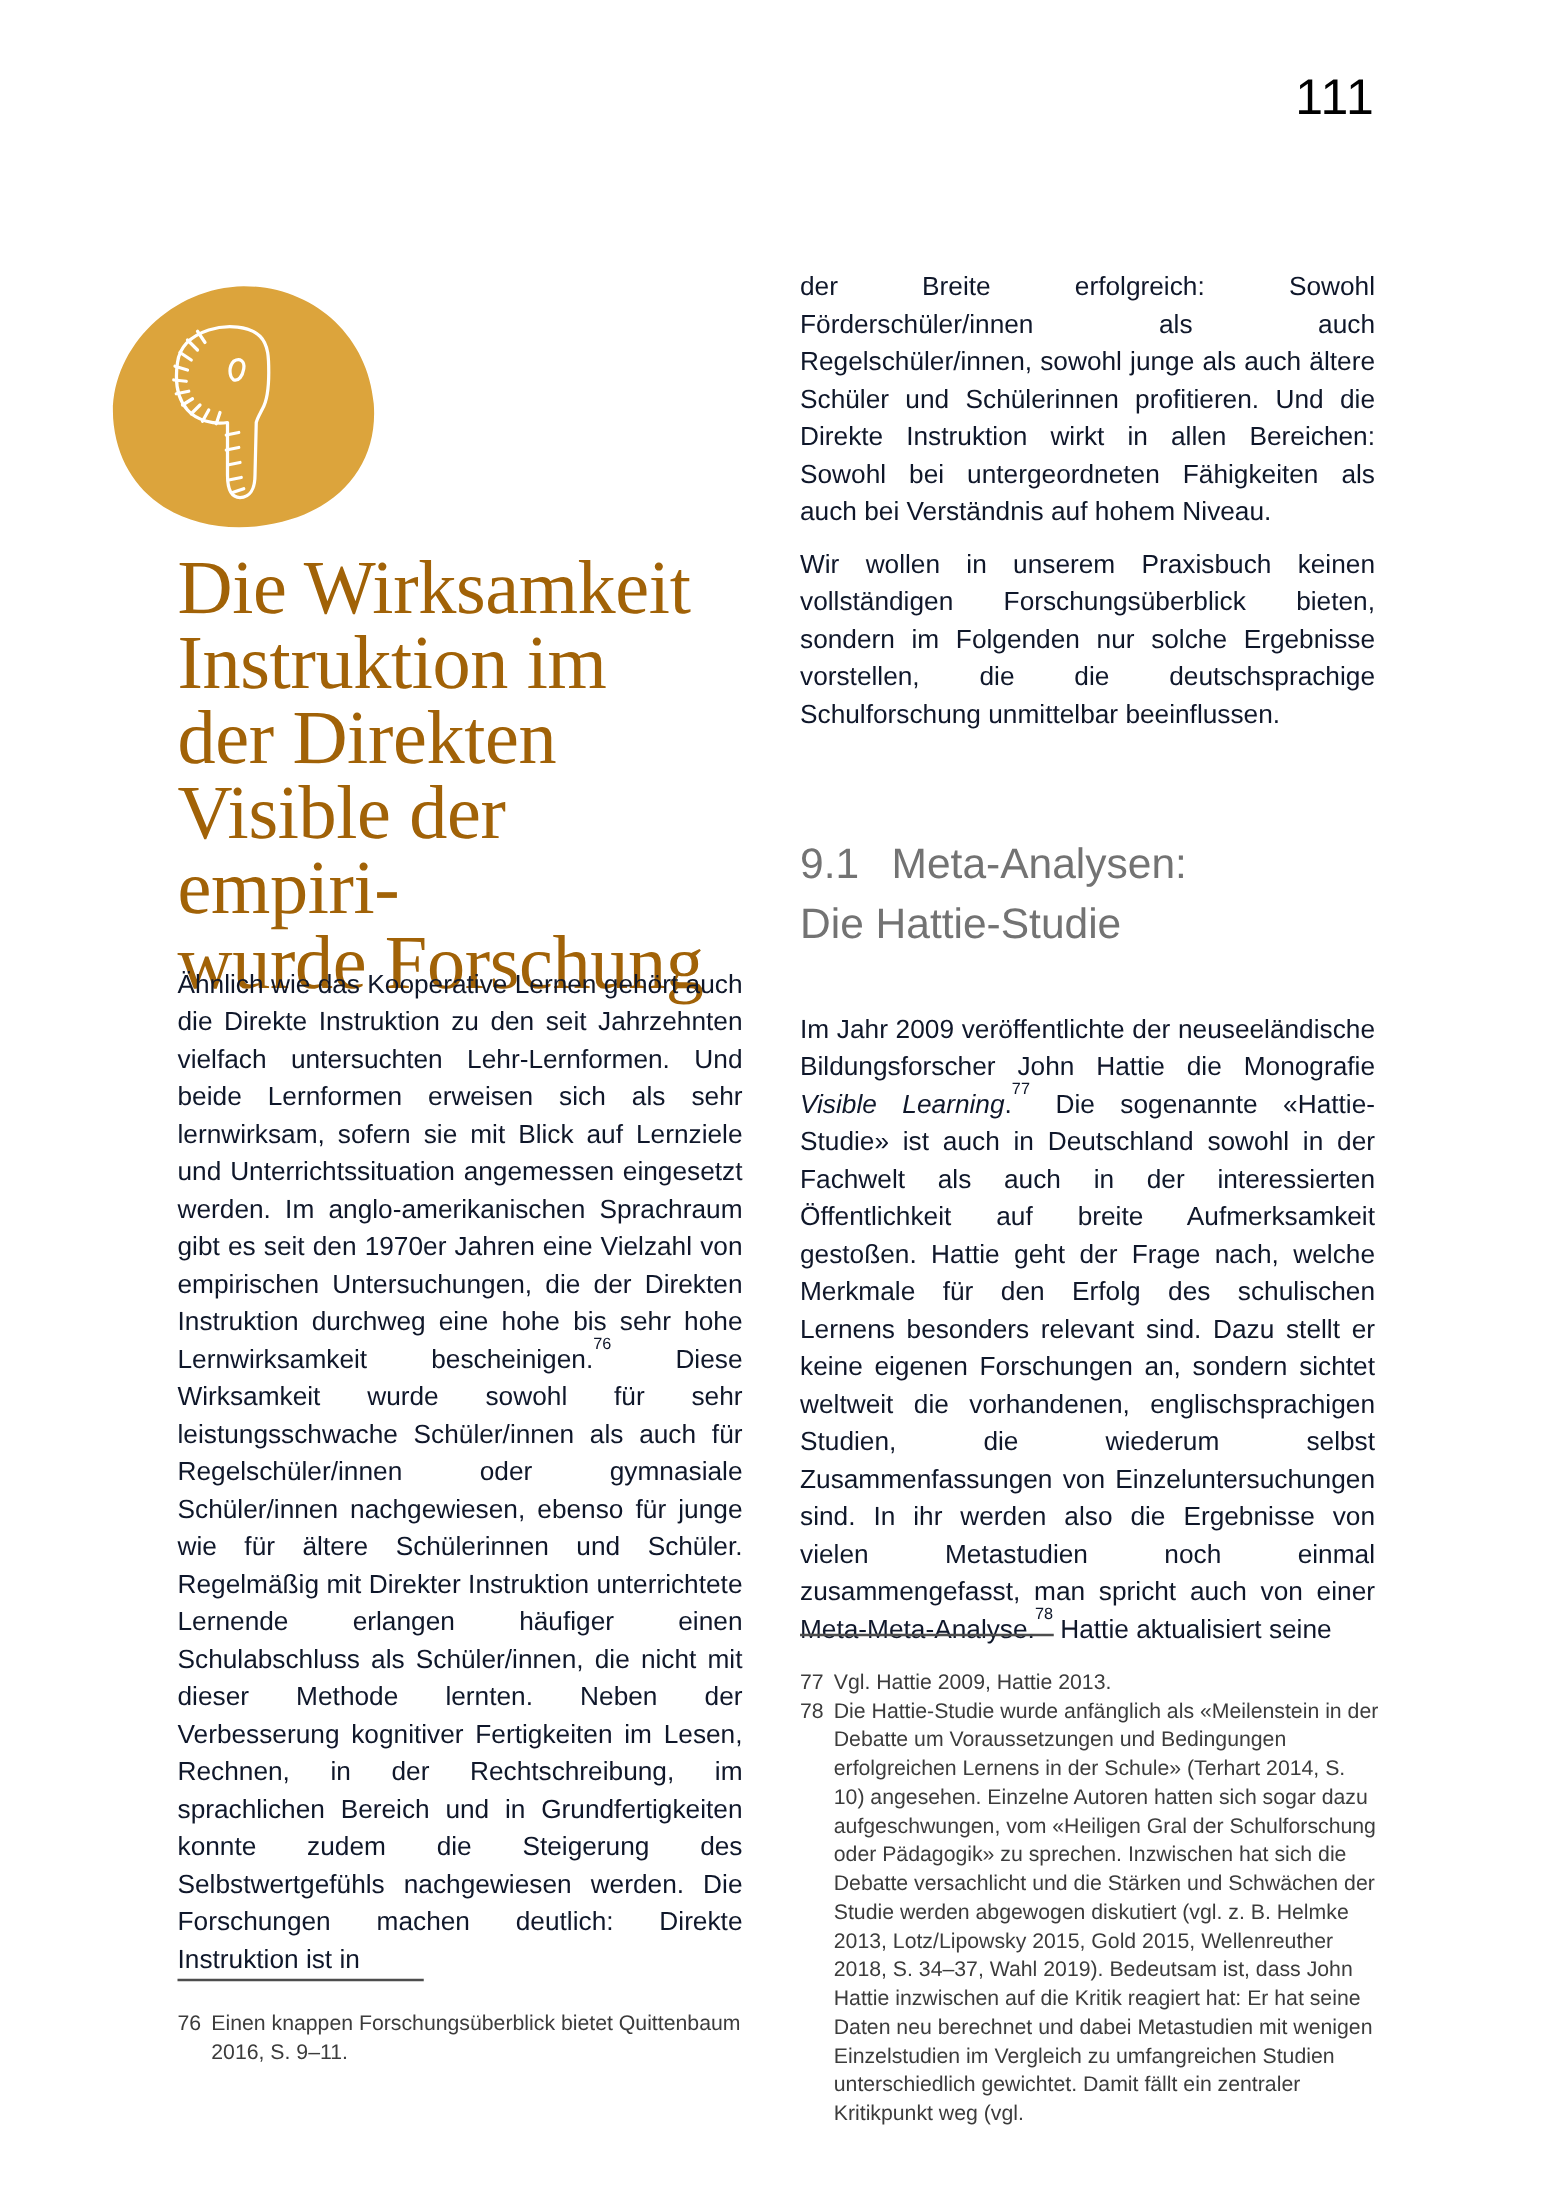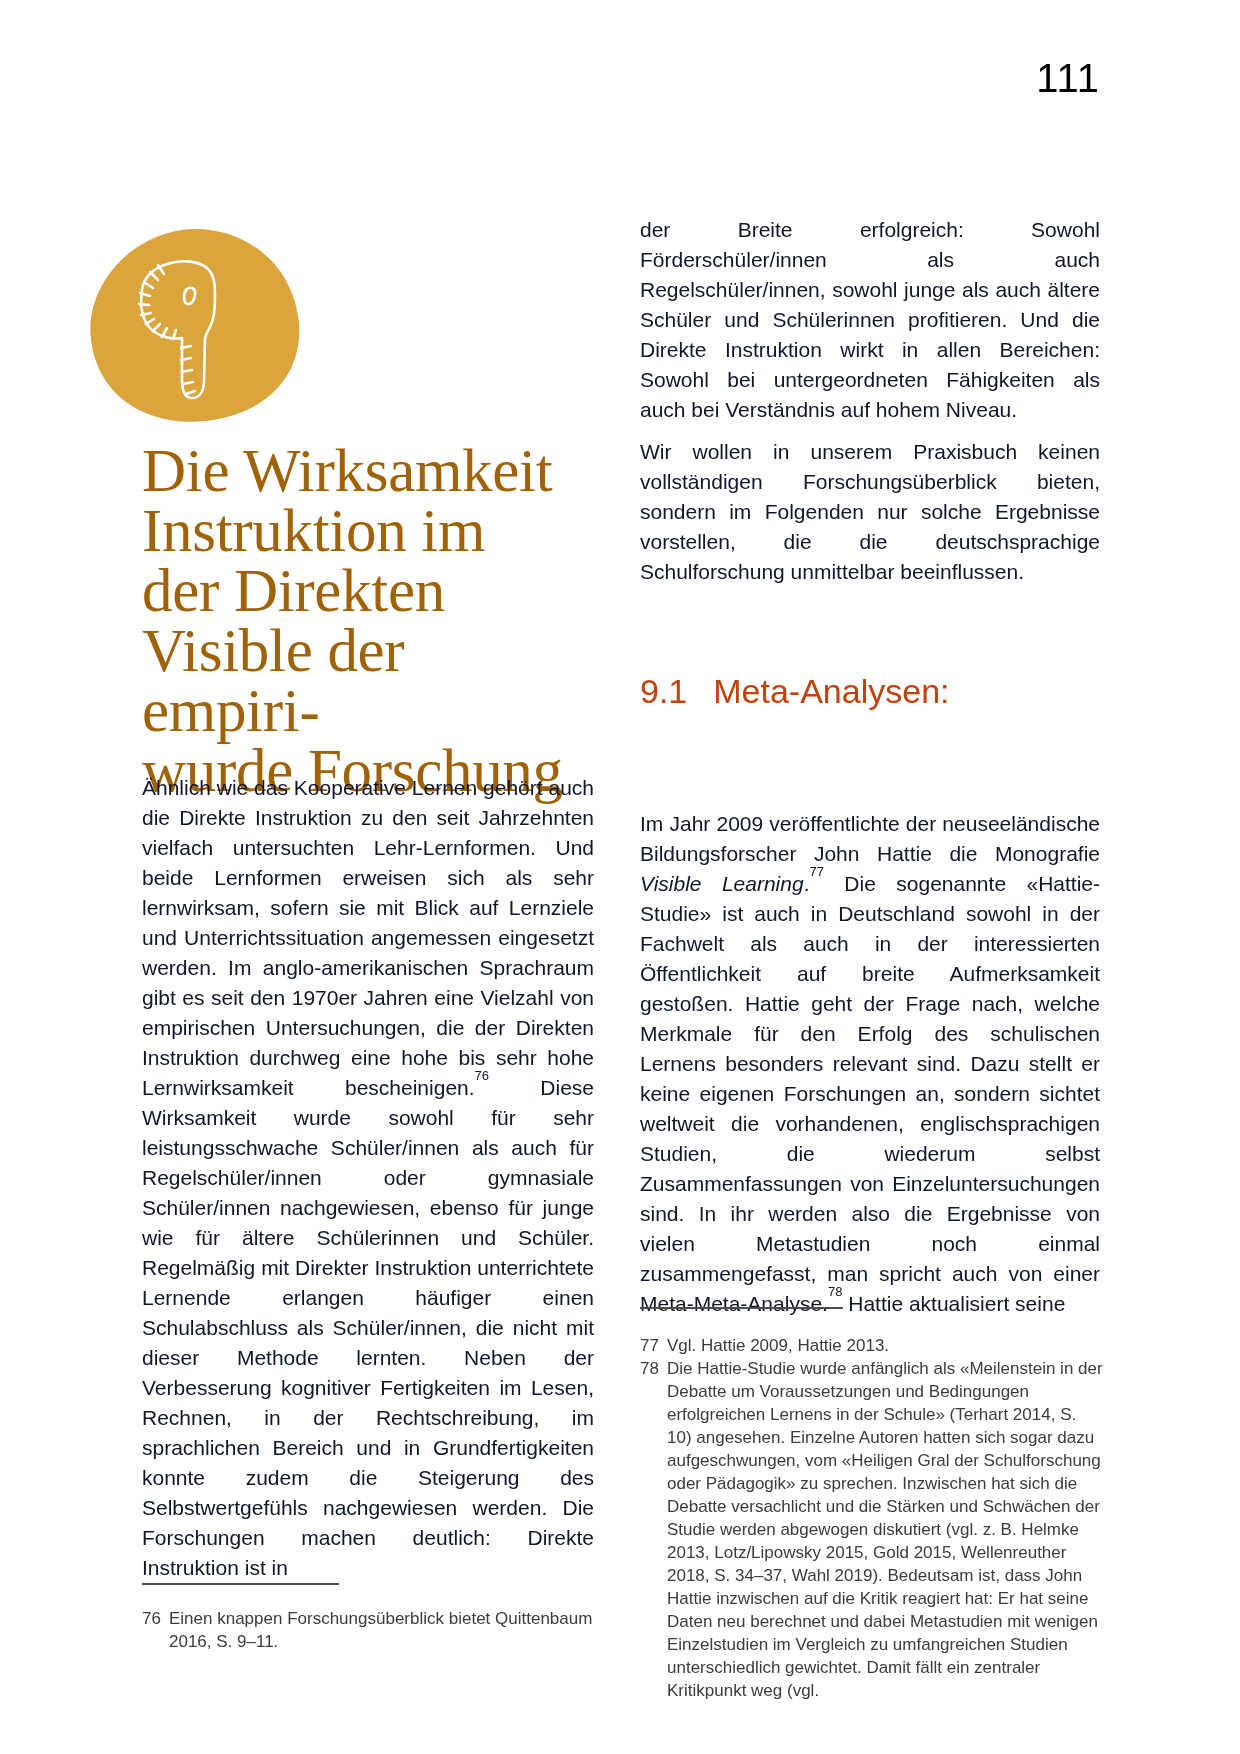--- a/index.html
+++ b/index.html
@@ -28,21 +28,21 @@
   }
 
   .body-text { font-size:21px; line-height:30px; text-align:justify; color:#0f172a; }
   .lc-body  { position:absolute; left:142px; top:773px;  width:452px; }
   .rc-para1 { position:absolute; left:640px; top:215px; width:460px; }
   .rc-para2 { position:absolute; left:640px; top:437px; width:460px; }
   .rc-para3 { position:absolute; left:640px; top:809px; width:460px; }
 
   .section-heading {
     position:absolute; left:640px; top:667px; width:460px;
-    font-size:34px; line-height:48px; color:#c2410c;
+    font-size:34px; line-height:48px; color:#737373;
     hyphens:manual;
   }
   .section-number { margin-right:26px; }
 
   sup.fnref { font-size:13px; line-height:0; position:relative; top:-7px; }
   .ital { font-style:italic; }
 
   .fn-rule { position:absolute; border-top:2px solid #4D4D4D; }
   .lc-rule { left:142px; top:1583px; width:197px; }
   .rc-rule { left:640px; top:1307px; width:203px; }
@@ -83,20 +83,21 @@
 </div>
 
 <p class="body-text lc-body"><span>Ähnlich wie das Kooperative Lernen gehört auch die Direkte Instruktion zu den seit Jahrzehnten vielfach untersuchten Lehr-Lernformen. Und beide Lernformen erweisen sich als sehr lernwirksam, sofern sie mit Blick auf Lernziele und Unterrichtssituation angemessen eingesetzt werden. Im anglo-amerikanischen Sprachraum gibt es seit den 1970er Jahren eine Vielzahl von empirischen Untersuchungen, die der Direkten Instruktion durchweg eine hohe bis sehr hohe Lernwirksamkeit bescheinigen.</span><sup class="fnref">76</sup><span> Diese Wirksamkeit wurde sowohl für sehr leistungsschwache Schüler/innen als auch für Regelschüler/innen oder gymnasiale Schüler/innen nachgewiesen, ebenso für junge wie für ältere Schülerinnen und Schüler. Regelmäßig mit Direkter Instruktion unterrichtete Lernende erlangen häufiger einen Schulabschluss als Schüler/innen, die nicht mit dieser Methode lernten. Neben der Verbesserung kognitiver Fertigkeiten im Lesen, Rechnen, in der Rechtschreibung, im sprachlichen Bereich und in Grundfertigkeiten konnte zudem die Steigerung des Selbstwertgefühls nachgewiesen werden. Die Forschungen machen deutlich: Direkte Instruktion ist in</span></p>
 
 <p class="body-text rc-para1">der Breite erfolgreich: Sowohl Förderschüler/innen als auch Regelschüler/innen, sowohl junge als auch ältere Schüler und Schülerinnen profitieren. Und die Direkte Instruktion wirkt in allen Bereichen: Sowohl bei untergeordneten Fähigkeiten als auch bei Verständnis auf hohem Niveau.</p>
 
 <p class="body-text rc-para2">Wir wollen in unserem Praxisbuch keinen vollständigen Forschungsüberblick bieten, sondern im Folgenden nur solche Ergebnisse vorstellen, die die deutschsprachige Schulforschung unmittelbar beeinflussen.</p>
 
 <div class="section-heading">
   <div><span class="section-number">9.1</span><span>Meta-Analysen:</span></div>
+  <div>Die Hattie-Studie</div>
 </div>
 
 <p class="body-text rc-para3"><span>Im Jahr 2009 veröffentlichte der neuseeländische Bildungsforscher John Hattie die Monografie </span><span class="ital">Visible Learning</span><span>.</span><sup class="fnref">77</sup><span> Die sogenannte «Hattie-Studie» ist auch in Deutschland sowohl in der Fachwelt als auch in der interessierten Öffentlichkeit auf breite Aufmerksamkeit gestoßen. Hattie geht der Frage nach, welche Merkmale für den Erfolg des schulischen Lernens besonders relevant sind. Dazu stellt er keine eigenen Forschungen an, sondern sichtet weltweit die vorhandenen, englischsprachigen Studien, die wiederum selbst Zusammenfassungen von Einzeluntersuchungen sind. In ihr werden also die Ergebnisse von vielen Metastudien noch einmal zusammengefasst, man spricht auch von einer Meta-Meta-Analyse.</span><sup class="fnref">78</sup><span> Hattie aktualisiert seine</span></p>
 
 <div class="fn-rule lc-rule"></div>
 <div class="fn-rule rc-rule"></div>
 
 <div class="footnotes lc-fns">
   <div class="fn-row">
     <span class="fn-num">76</span>

